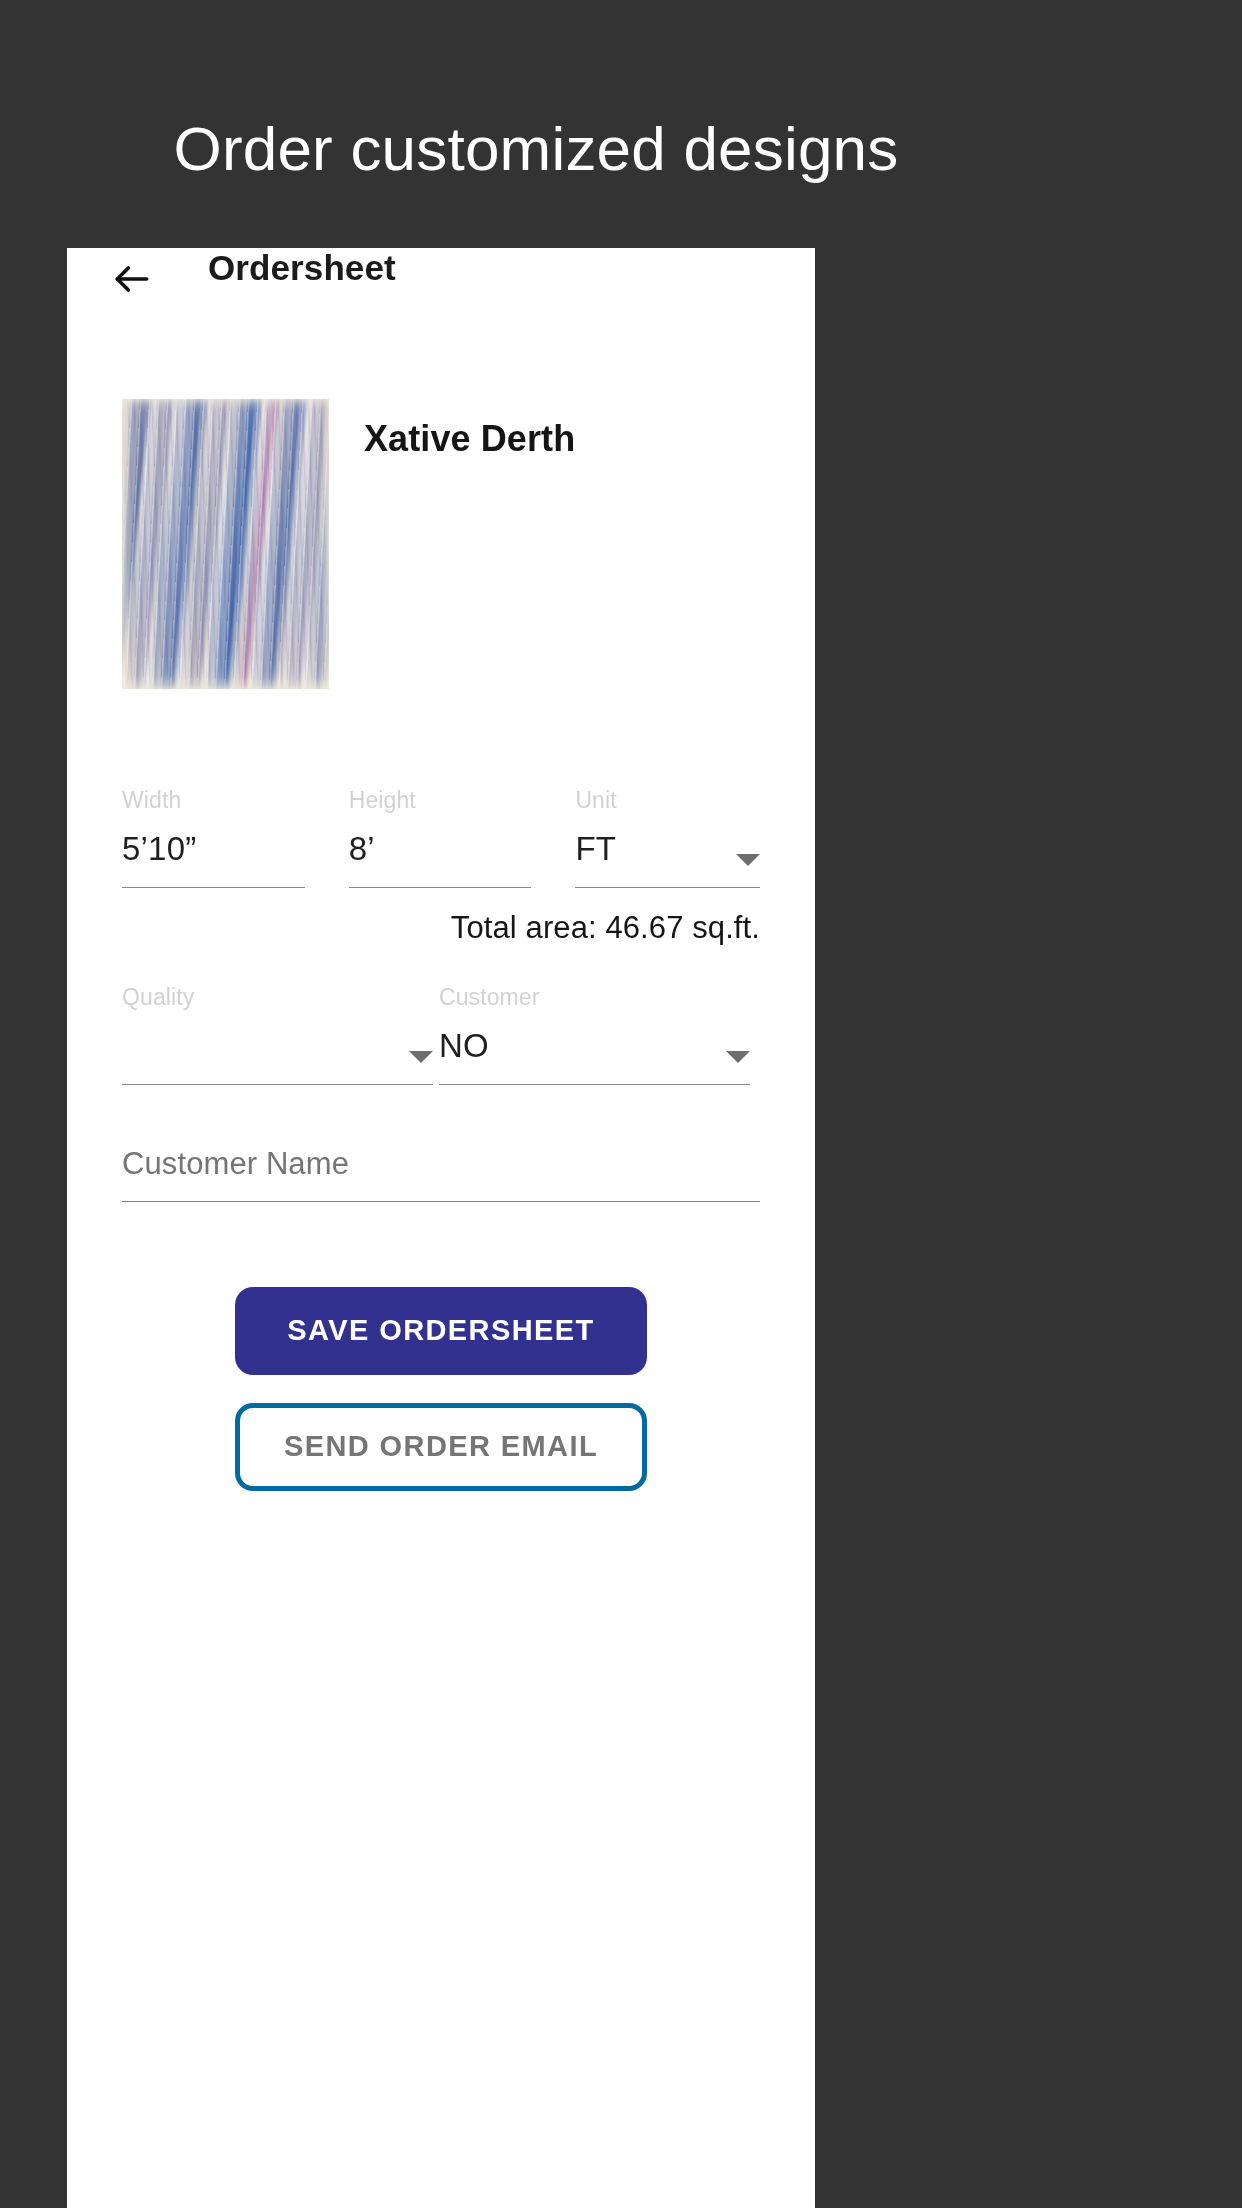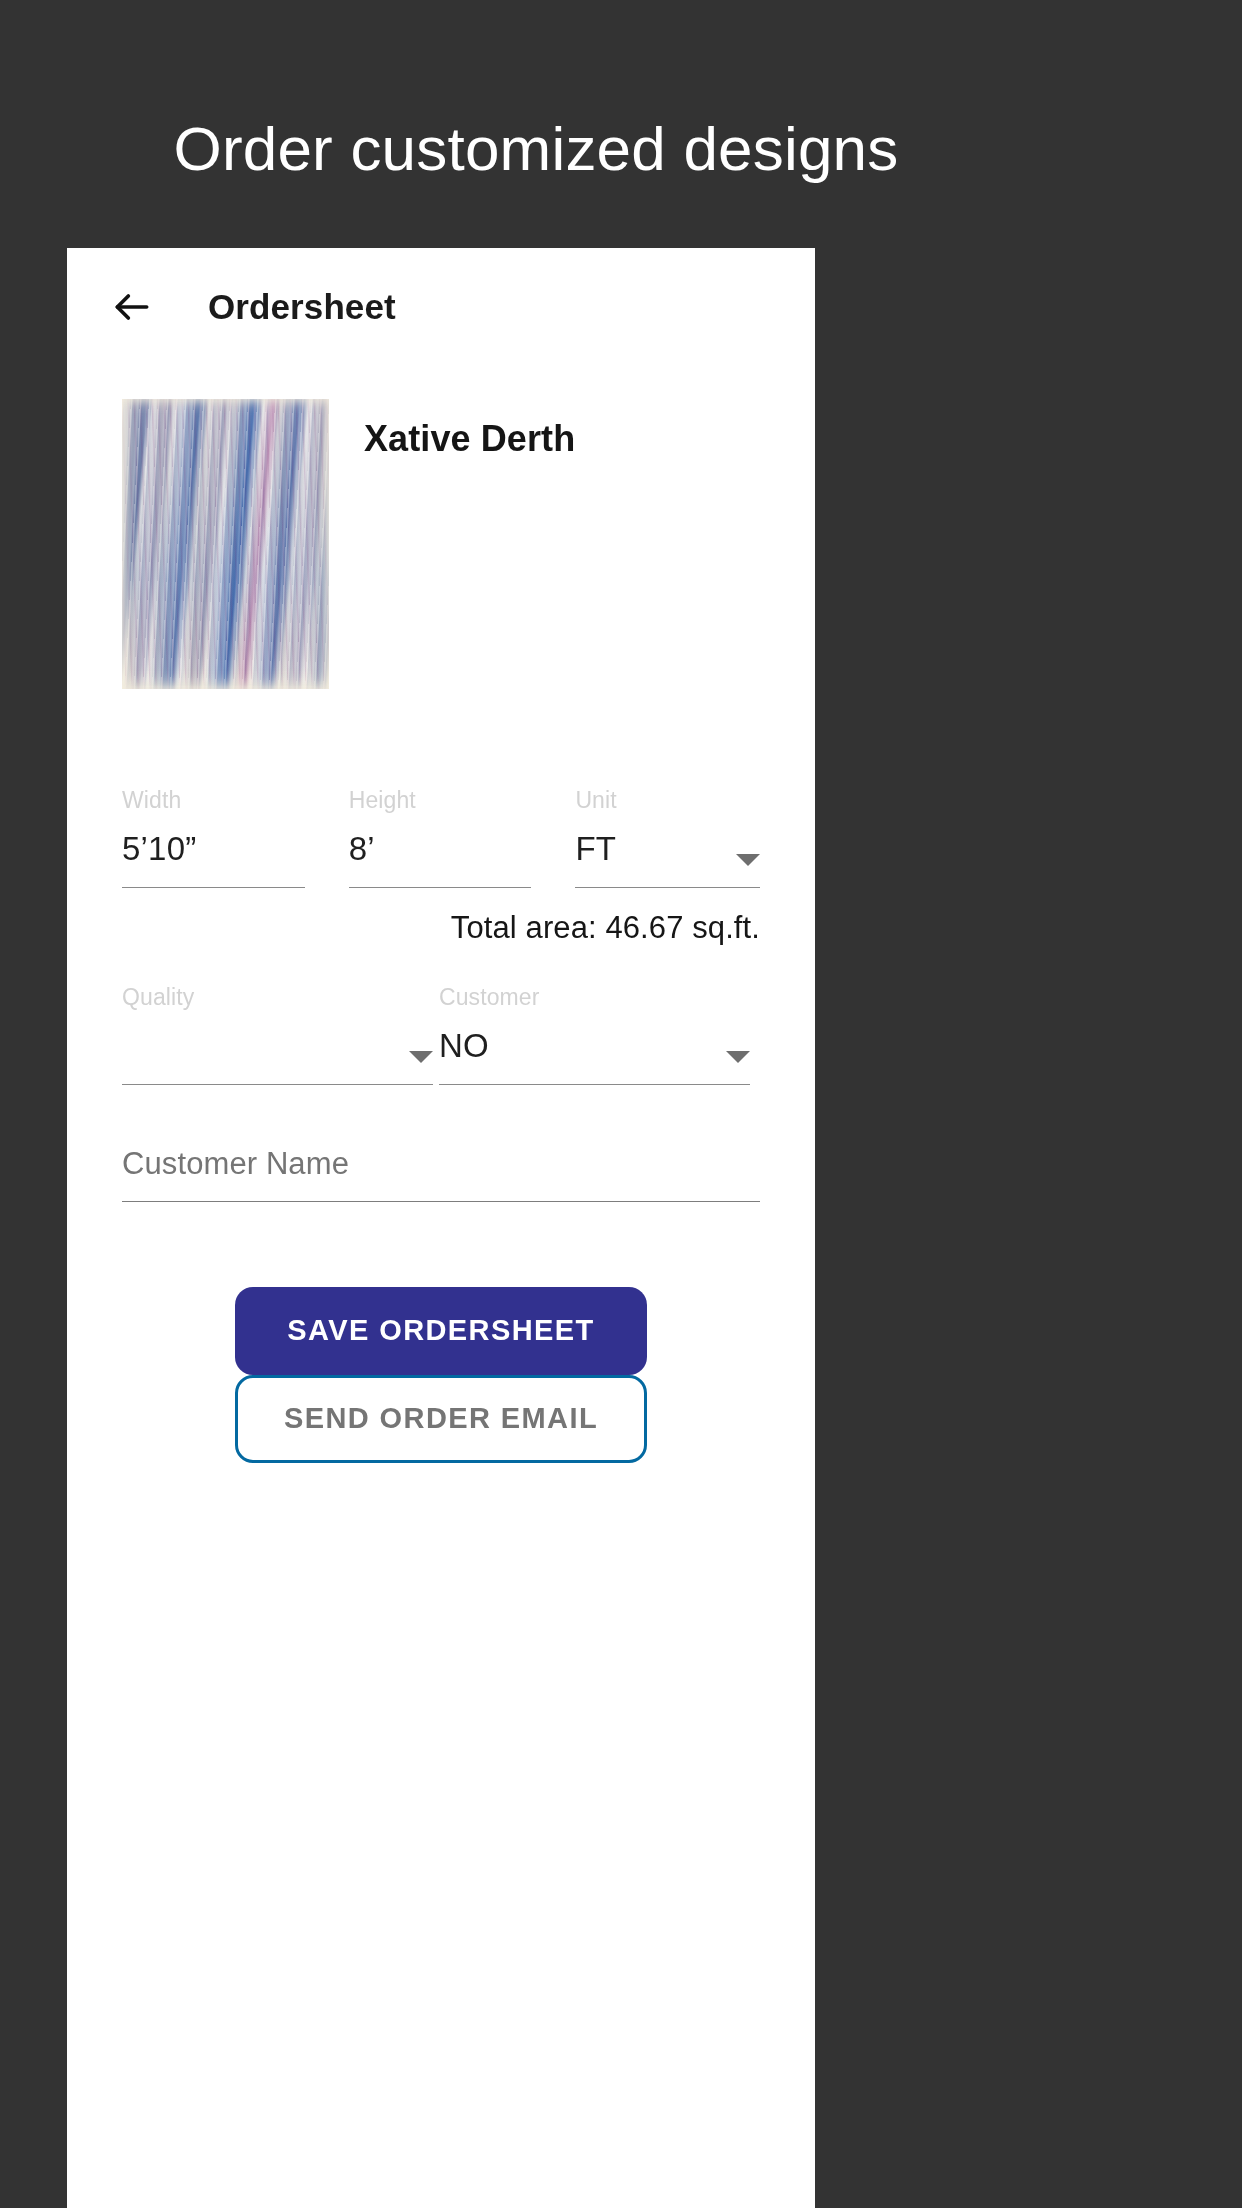--- a/index.html
+++ b/index.html
@@ -41,21 +41,21 @@
     height: 1960px;
     background: #ffffff;
     overflow: hidden;
   }
 
   
   .appbar {
     position: relative;
     height: 118px;
     display: flex;
-    align-items: center;
+    align-items: flex-start;
     padding-left: 34px;
     background: #ffffff;
   }
   .back-arrow-btn {
     width: 62px;
     height: 62px;
     display: flex;
     align-items: center;
     justify-content: center;
     cursor: pointer;
@@ -235,23 +235,24 @@
     font-size: 29px;
     font-weight: 700;
     letter-spacing: 1.4px;
     cursor: pointer;
   }
   .btn-primary {
     background: #32318f;
     color: #ffffff;
   }
   .btn-outline {
+    margin-top: 28px;
     background: #ffffff;
     color: #757575;
-    border: 3px solid #0369a1;
+    border: 5px solid #0369a1;
     font-weight: 700;
   }
 </style>
 </head>
 <body>
 
 <div id="page-root">
 
   <div class="promo-headline">Order customized designs</div>
 

